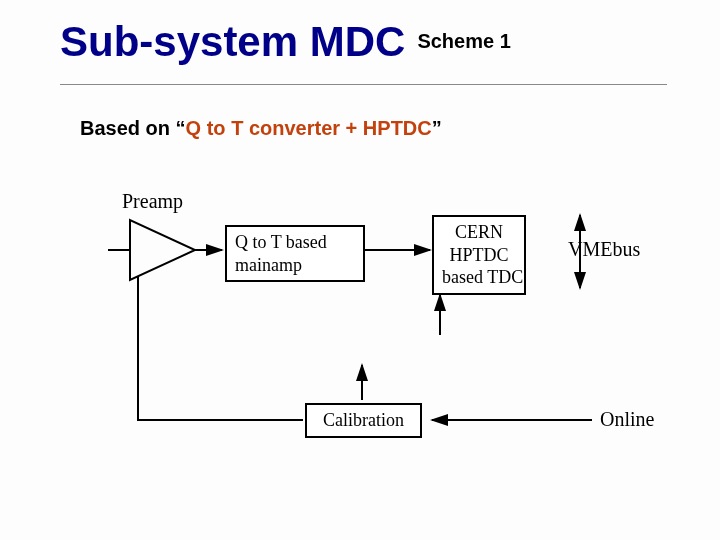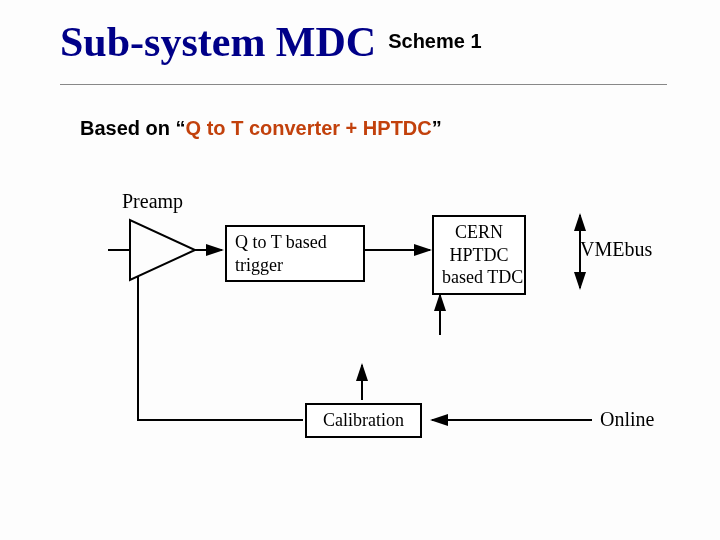--- a/index.html
+++ b/index.html
@@ -9,21 +9,21 @@
     height: 540px;
     background: #fdfdfd;
     font-family: Georgia, 'Times New Roman', serif;
     position: relative;
     overflow: hidden;
   }
   .title-area {
     padding: 18px 0 0 60px;
   }
   .title-main {
-    font-family: Liberation Serif, serif;
+    font-family: Liberation Sans, sans-serif;
     font-size: 42px;
     font-weight: bold;
     color: #000088;
     display: inline;
   }
   .title-sub {
     font-family: Verdana, Geneva, sans-serif;
     font-size: 20px;
     font-weight: bold;
     color: #000;
@@ -111,26 +111,26 @@
 
     <line x1="362" y1="240" x2="362" y2="205" stroke="#000" stroke-width="2" marker-end="url(#ah)"></line>
 
     <line x1="592" y1="260" x2="432" y2="260" stroke="#000" stroke-width="2" marker-end="url(#ah)"></line>
   </svg>
 
 
   <div class="lbl" style="left:122px; top:30px;">Preamp</div>
 
   <div class="box" style="left:225px; top:65px; width:140px; white-space:pre;">Q to T based
-trigger</div>
+mainamp</div>
 
   <div class="box" style="left:432px; top:55px; width:94px; white-space:pre;text-align:center;">CERN
 HPTDC
 based TDC</div>
 
-  <div class="lbl" style="left:580px; top:78px;">VMEbus</div>
+  <div class="lbl" style="left:568px; top:78px;">VMEbus</div>
 
 
   <div class="box" style="left:305px; top:243px; padding:4px 16px;">Calibration</div>
 
   <div class="lbl" style="left:600px; top:248px;">Online</div>
 
 </div>
 
 </body></html>

